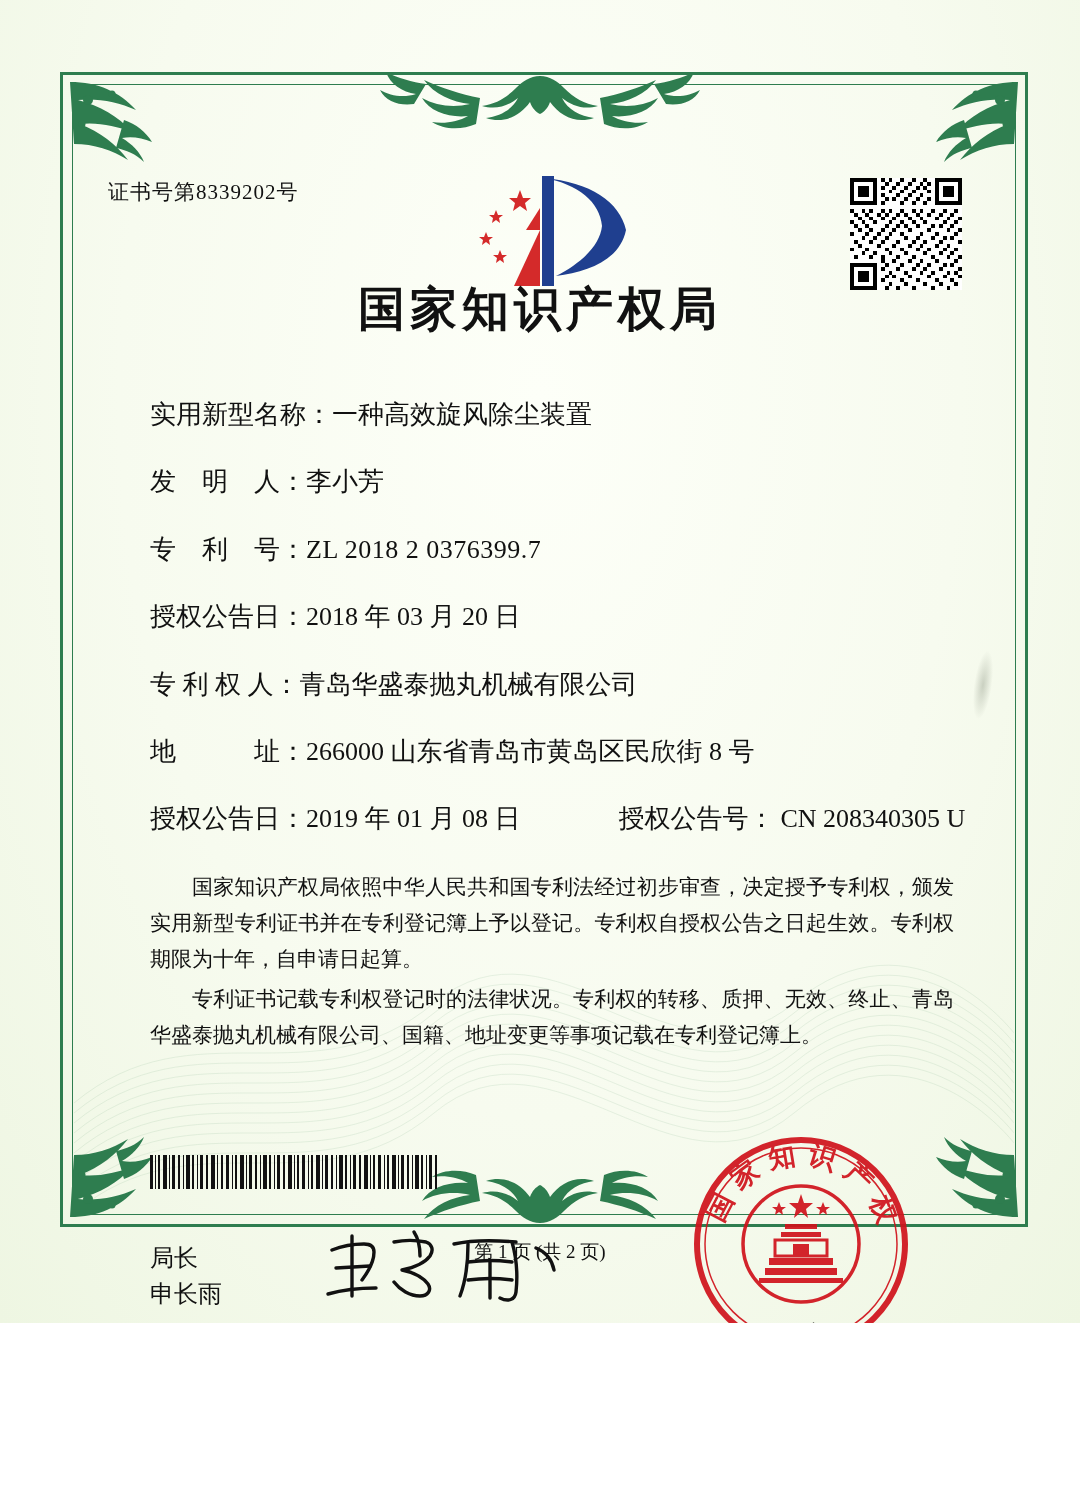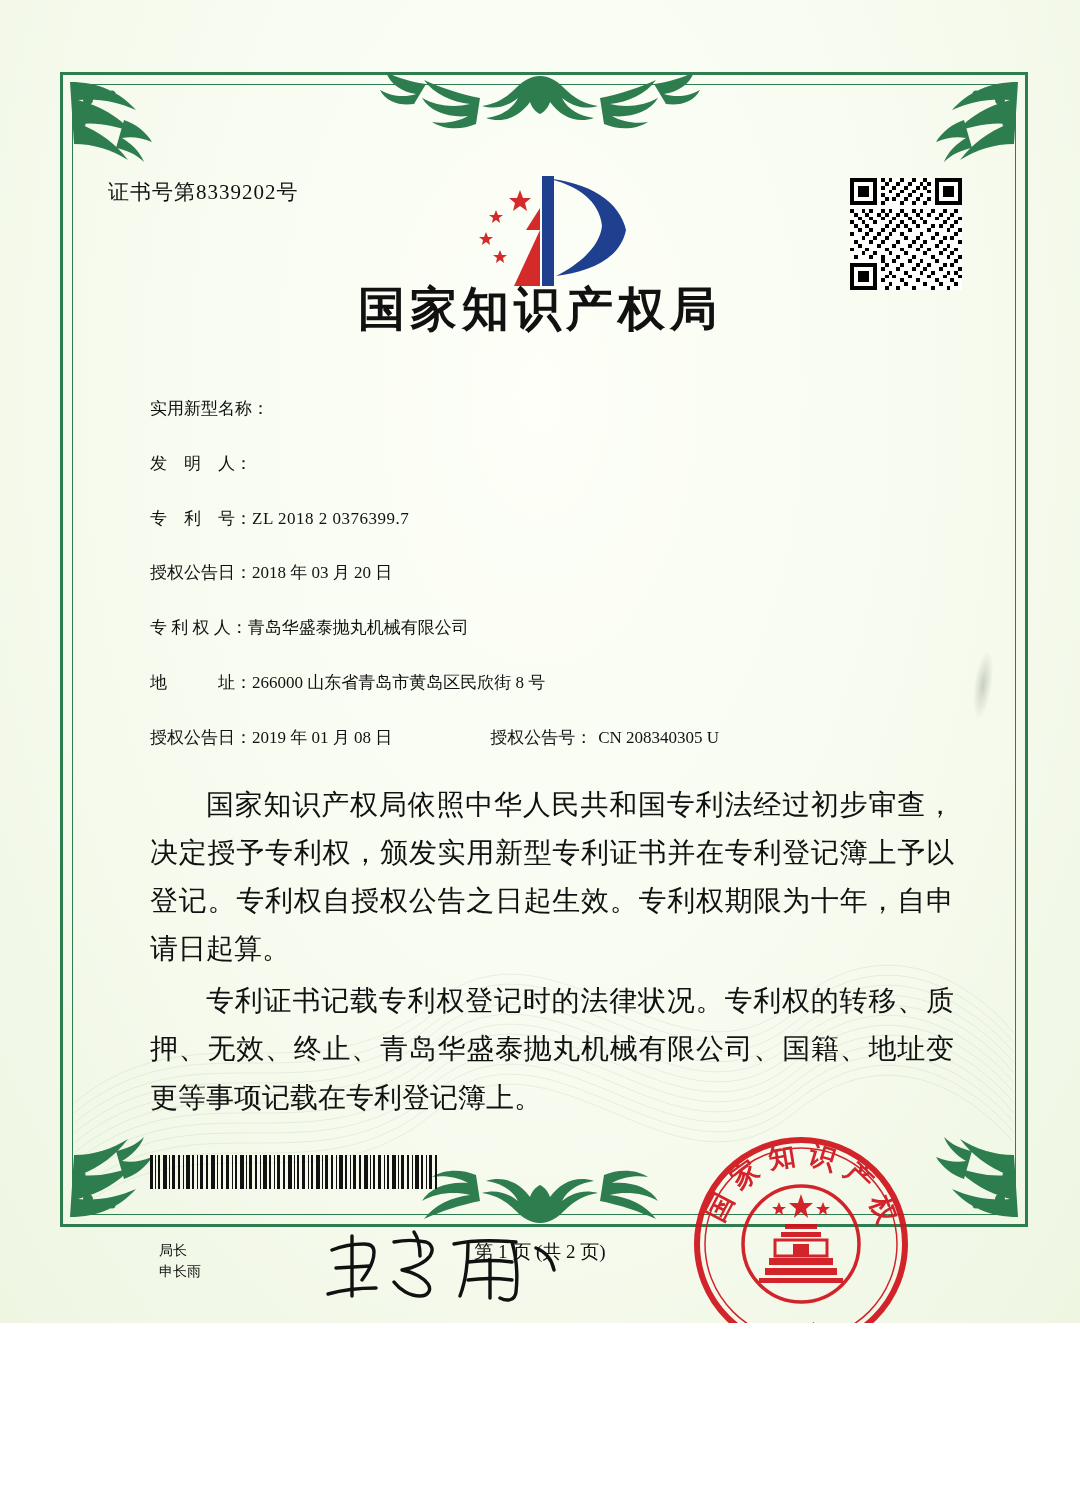--- a/index.html
+++ b/index.html
@@ -111,21 +111,21 @@
     letter-spacing: 5px;
     font-weight: 700;
     color: #111;
     margin-top: 72px;
     font-family: "DejaVu Serif", "Liberation Serif", serif;
   }
 
   .fields {
     margin-top: 56px;
     padding-left: 42px;
-    font-size: 17px;
+    font-size: 26px;
     color: #111;
   }
   .field-row {
     display: flex;
     align-items: baseline;
     margin-bottom: 31px;
     line-height: 1.4;
   }
   .field-label {
     white-space: pre;
@@ -137,21 +137,21 @@
   .field-row.two-col .col2 {
     margin-left: 98px;
     white-space: nowrap;
   }
   .mono-num { font-family: "Liberation Serif", serif; letter-spacing: 0.5px; }
 
   .paragraphs {
     margin-top: 10px;
     padding-left: 42px;
     padding-right: 18px;
-    font-size: 28px;
+    font-size: 21px;
     line-height: 1.72;
     color: #111;
     text-align: justify;
   }
   .paragraphs p {
     margin: 0 0 4px 0;
     text-indent: 2em;
   }
 
   
@@ -160,23 +160,23 @@
     left: 150px;
     top: 1155px;
     width: 290px;
     height: 34px;
   }
   .barcode svg { width:100%; height:100%; display:block; }
 
   
   .director {
     position: absolute;
-    left: 159px;
+    left: 150px;
     top: 1240px;
-    font-size: 14px;
+    font-size: 24px;
     line-height: 1.5;
     color: #111;
   }
   .signature {
     position: absolute;
     left: 318px;
     top: 1222px;
     width: 250px;
     height: 90px;
     color: #111;
@@ -554,23 +554,25 @@
   </div>
 
   <div class="content">
     <div class="cert-number">证书号第8339202号</div>
 
     <div class="title">国家知识产权局</div>
 
     <div class="fields">
       <div class="field-row">
         <span class="field-label">实用新型名称：</span>
+        <span class="field-value">一种高效旋风除尘装置</span>
       </div>
       <div class="field-row">
         <span class="field-label">发　明　人：</span>
+        <span class="field-value">李小芳</span>
       </div>
       <div class="field-row">
         <span class="field-label">专　利　号：</span>
         <span class="field-value mono-num">ZL 2018 2 0376399.7</span>
       </div>
       <div class="field-row">
         <span class="field-label">授权公告日：</span>
         <span class="field-value">2018 年 03 月 20 日</span>
       </div>
       <div class="field-row">

